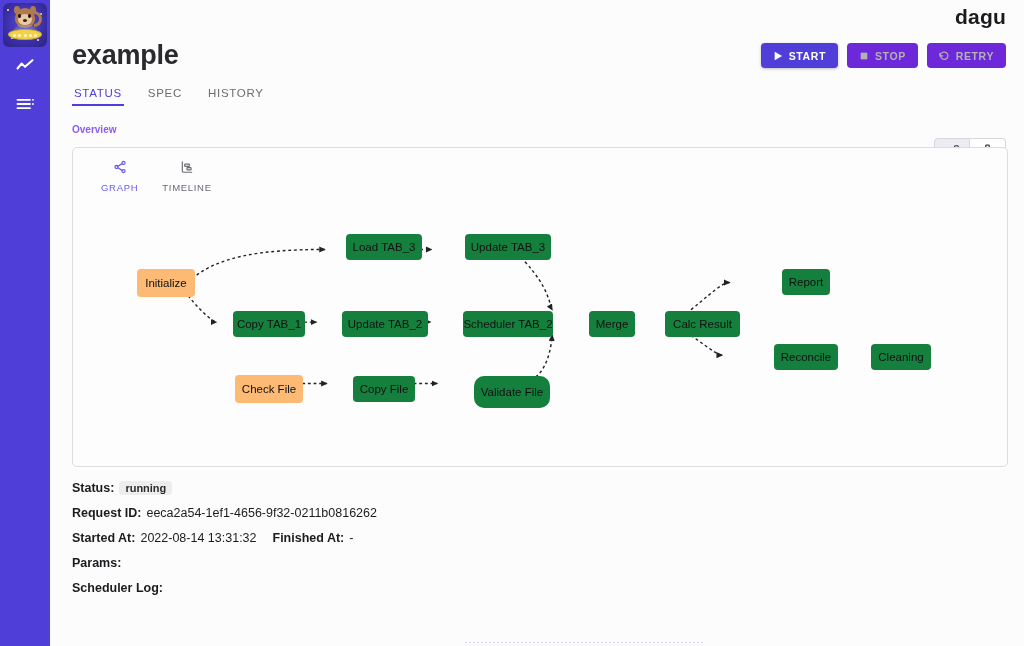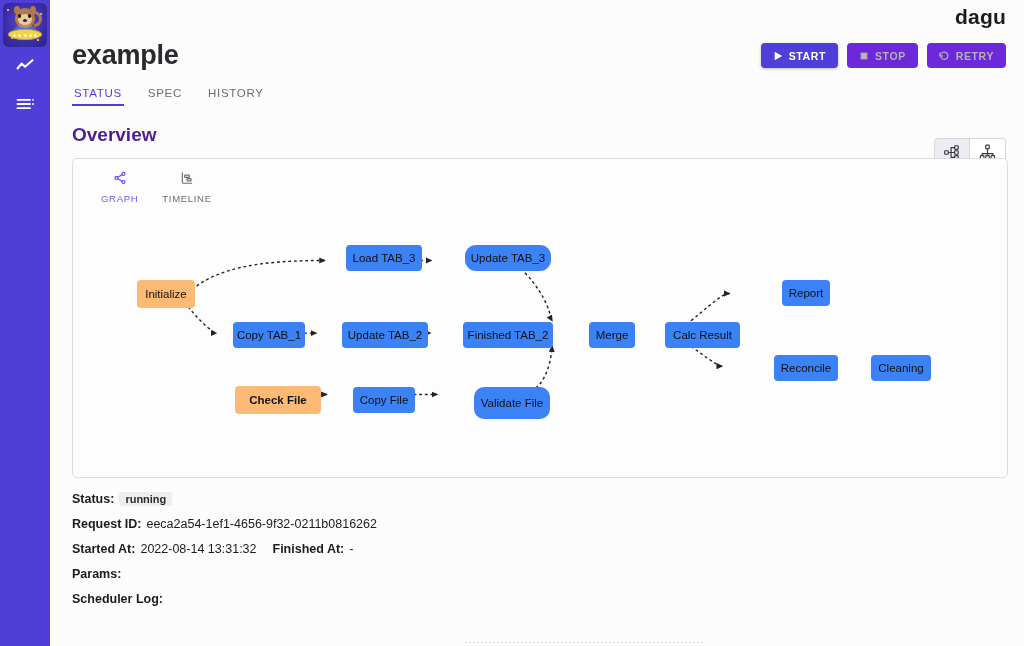--- a/index.html
+++ b/index.html
@@ -96,21 +96,21 @@
     display: flex; gap: 22px; padding: 0 22px; margin-top: 12px;
     font-size: 11.5px; letter-spacing: .7px;
   }
   .tab { padding: 4px 2px 7px; color: #6b6b73; cursor: pointer; position: relative; }
   .tab.active { color: #4f3fd8; font-weight: 500; }
   .tab.active::after {
     content: ""; position: absolute; left: 0; right: 0; bottom: 0;
     height: 2px; background: #4f3fd8;
   }
 
-  .section-title { font-size: 19px; font-weight: bold; color: #4c1d95; padding: 18px 22px 0; }
+  .section-title { font-size: 10px; font-weight: bold; color: #8b5cf6; padding: 18px 22px 0; }
 
   .toggles { position: absolute; right: 18px; top: 138px; display: flex; }
   .tgl {
     width: 36px; height: 33px; border: 1px solid #d6d6dd; background: #fff;
     display: flex; align-items: center; justify-content: center; cursor: pointer;
   }
   .tgl:first-child { border-radius: 4px 0 0 4px; background: #ececf2; }
   .tgl:last-child { border-radius: 0 4px 4px 0; border-left: none; }
 
   
@@ -125,21 +125,21 @@
   .gtab.active .lbl { color: #6a5cf0; }
   .graph-svg { position: absolute; left: 0; top: 0; width: 100%; height: 100%; }
 
   .node {
     position: absolute; border-radius: 4px;
     display: flex; align-items: center; justify-content: center;
     font-size: 11.5px; color: #111; white-space: nowrap;
     font-family: "Liberation Sans", sans-serif;
     cursor: pointer;
   }
-  .node.pending { background: #3b82f6; }
+  .node.pending { background: #15803d; }
   .node.running { background: #fdba74; }
 
   
   .details { padding: 14px 22px 0; font-size: 12.5px; color: #1c1c20; }
   .drow { margin-bottom: 11px; display: flex; align-items: center; flex-wrap: wrap; }
   .dkey { font-weight: bold; margin-right: 5px; }
   .dval { color: #1c1c20; }
   .badge {
     display: inline-block; background: #ededed; color: #2c2c30;
     border-radius: 3px; padding: 1px 6px; font-size: 11px; font-weight: bold;
@@ -336,25 +336,25 @@
 
           <path d="M655,190 C680,208 684,211 688,211"></path>
 
           <path d="M752,211 L787,211"></path>
         </g>
       </svg>
 
       <div>
         <div class="node running" style="left:64px;  top:121px; width:58px;  height:28px;">Initialize</div>
         <div class="node pending" style="left:273px; top:86px;  width:76px;  height:26px;">Load TAB_3</div>
-        <div class="node pending" style="left:392px; top:86px;  width:86px;  height:26px;border-radius:11px;">Update TAB_3</div>
+        <div class="node pending" style="left:392px; top:86px;  width:86px;  height:26px;">Update TAB_3</div>
         <div class="node pending" style="left:160px; top:163px; width:72px;  height:26px;">Copy TAB_1</div>
         <div class="node pending" style="left:269px; top:163px; width:86px;  height:26px;">Update TAB_2</div>
-        <div class="node pending" style="left:390px; top:163px; width:90px;  height:26px;">Finished TAB_2</div>
-        <div class="node running" style="left:162px; top:227px; width:86px;  height:28px;font-weight:bold;">Check File</div>
+        <div class="node pending" style="left:390px; top:163px; width:90px;  height:26px;">Scheduler TAB_2</div>
+        <div class="node running" style="left:162px; top:227px; width:68px;  height:28px;">Check File</div>
         <div class="node pending" style="left:280px; top:228px; width:62px;  height:26px;">Copy File</div>
         <div class="node pending" style="left:401px; top:228px; width:76px;  height:32px;border-radius:10px;">Validate File</div>
         <div class="node pending" style="left:516px; top:163px; width:46px;  height:26px;">Merge</div>
         <div class="node pending" style="left:592px; top:163px; width:75px;  height:26px;">Calc Result</div>
         <div class="node pending" style="left:709px; top:121px; width:48px;  height:26px;">Report</div>
         <div class="node pending" style="left:701px; top:196px; width:64px;  height:26px;">Reconcile</div>
         <div class="node pending" style="left:798px; top:196px; width:60px;  height:26px;">Cleaning</div>
       </div>
     </div>
 

